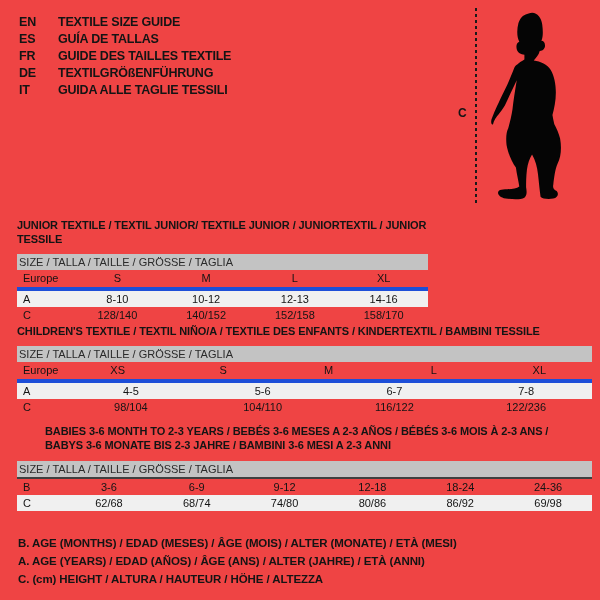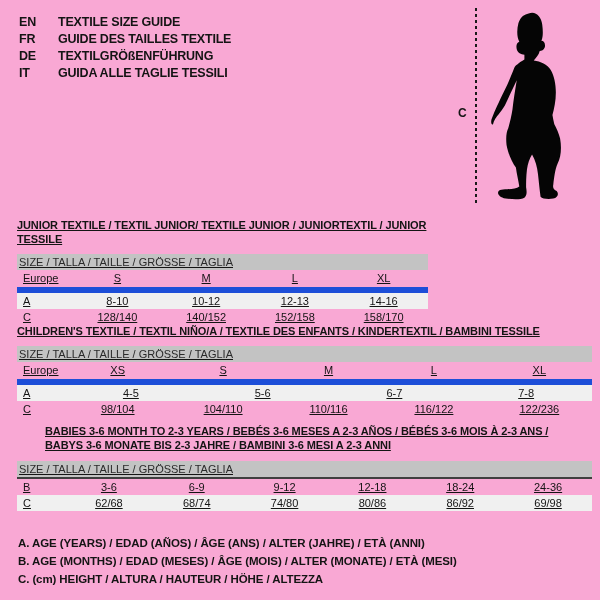--- a/index.html
+++ b/index.html
@@ -1,58 +1,62 @@
 <!DOCTYPE html>
 <html><head>
 <meta charset="utf-8">
 <style>
   html,body{margin:0;padding:0;background:#fff;}
-  .canvas{position:relative;width:600px;height:600px;background:#f9a8d4;overflow:hidden;
+  .canvas{position:relative;width:600px;height:600px;background:#ef4444;overflow:hidden;
           font-family:"Liberation Sans",sans-serif;color:#141414;}
 
   
   .lang{position:absolute;left:19px;top:13px;}
   .lang-row{display:flex;height:17px;align-items:center;font-weight:700;font-size:12.5px;letter-spacing:-0.2px;}
   .lang-code{width:39px;}
 
   
   .dash-line{position:absolute;left:475px;top:8px;width:2px;height:198px;
              background:repeating-linear-gradient(to bottom,#1a1a1a 0 3px,transparent 3px 6px);}
   .c-label{position:absolute;left:458px;top:106px;font-weight:700;font-size:12px;}
   .baby{position:absolute;left:487px;top:6px;line-height:0;}
 
   
-  .size-table{position:absolute;text-decoration:underline;}
+  .size-table{position:absolute;}
   .t1{left:17px;top:218px;width:411px;}
   .t2{left:17px;top:324px;width:575px;}
   .t3{left:17px;top:424px;width:575px;}
   .tbl-title{font-weight:700;font-size:11px;letter-spacing:-0.1px;line-height:14px;margin-bottom:8px;}
   .t3 .tbl-title{width:505px;margin-bottom:9px;margin-left:28px;}
   .size-bar{height:16px;background:#c3c3c3;font-size:11px;line-height:16px;padding-left:2px;color:#2a2a2a;}
   .size-bar.with-line{border-bottom:2px solid #3f3f3f;}
-  .hdr-row{display:flex;height:17px;line-height:17px;font-size:11px;border-bottom:6px solid #1d4ed8;}
+  .hdr-row{display:flex;height:17px;line-height:17px;font-size:11px;border-bottom:4px solid #1d4ed8;}
   .data-row{display:flex;height:16px;line-height:16px;font-size:11px;}
   .data-row.alt{background:#f0f0f0;}
   .lbl{padding-left:6px;}
   .t1 .lbl{width:50px;}
   .t2 .lbl,.t3 .lbl{width:42px;}
   .cell{flex:1;text-align:center;}
 
   
   .legend{position:absolute;left:18px;top:534px;font-weight:700;font-size:11.5px;line-height:18px;letter-spacing:-0.1px;}
 </style>
 </head>
 <body>
 
 <div class="canvas">
 
   <div class="lang">
     <div class="lang-row">
       <span class="lang-code">EN</span>
       <span>TEXTILE SIZE GUIDE</span>
+    </div>
+    <div class="lang-row">
+      <span class="lang-code">ES</span>
+      <span>GUÍA DE TALLAS</span>
     </div>
     <div class="lang-row">
       <span class="lang-code">FR</span>
       <span>GUIDE DES TAILLES TEXTILE</span>
     </div>
     <div class="lang-row">
       <span class="lang-code">DE</span>
       <span>TEXTILGRÖßENFÜHRUNG</span>
     </div>
     <div class="lang-row">
@@ -131,21 +135,20 @@
       <span class="lbl">A</span>
       <span class="cell">4-5</span>
       <span class="cell">5-6</span>
       <span class="cell">6-7</span>
       <span class="cell">7-8</span>
     </div>
     <div class="data-row">
       <span class="lbl">C</span>
       <span class="cell">98/104</span>
       <span class="cell">104/110</span>
-      <span class="cell">110/116</span>
       <span class="cell">116/122</span>
       <span class="cell">122/236</span>
     </div>
   </div>
 
   <div class="size-table t3">
     <div class="tbl-title">BABIES 3-6 MONTH TO 2-3 YEARS / BEBÉS 3-6 MESES A 2-3 AÑOS / BÉBÉS 3-6 MOIS À 2-3 ANS / BABYS 3-6 MONATE BIS 2-3 JAHRE / BAMBINI 3-6 MESI A 2-3 ANNI</div>
     <div class="size-bar with-line">SIZE / TALLA / TAILLE / GRÖSSE / TAGLIA</div>
     <div class="data-row">
       <span class="lbl">B</span>
@@ -161,18 +164,18 @@
       <span class="cell">62/68</span>
       <span class="cell">68/74</span>
       <span class="cell">74/80</span>
       <span class="cell">80/86</span>
       <span class="cell">86/92</span>
       <span class="cell">69/98</span>
     </div>
   </div>
 
   <div class="legend">
+    <div>B. AGE (MONTHS) / EDAD (MESES) / ÂGE (MOIS) / ALTER (MONATE) / ETÀ (MESI)</div>
     <div>A. AGE (YEARS) / EDAD (AÑOS) / ÂGE (ANS) / ALTER (JAHRE) / ETÀ (ANNI)</div>
-    <div>B. AGE (MONTHS) / EDAD (MESES) / ÂGE (MOIS) / ALTER (MONATE) / ETÀ (MESI)</div>
     <div>C. (cm) HEIGHT / ALTURA / HAUTEUR / HÖHE / ALTEZZA</div>
   </div>
 
 </div>
 
 </body></html>

